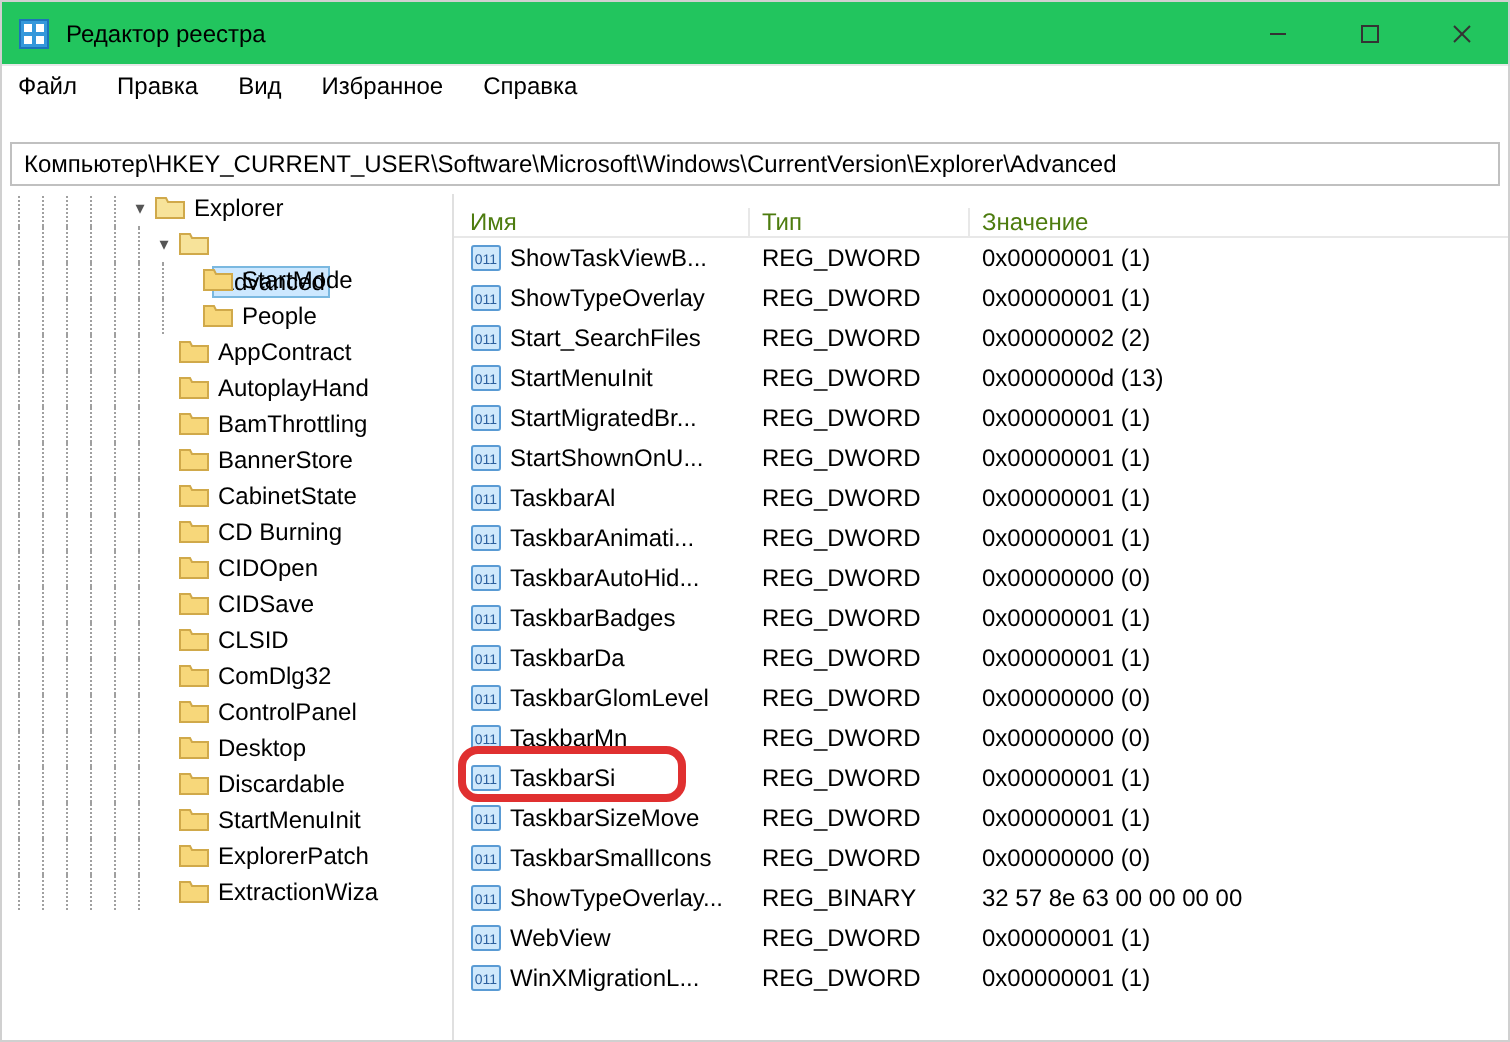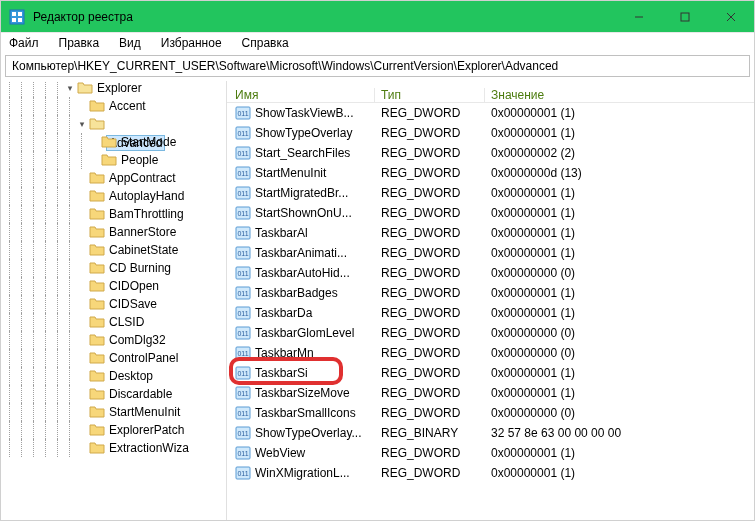--- a/index.html
+++ b/index.html
@@ -4,21 +4,21 @@
 <style>
   * { box-sizing: border-box; font-family: "Segoe UI", Tahoma, sans-serif; }
   body { margin: 0; background: #fff; width: 755px; height: 521px; overflow: hidden; border: 1px solid #d0d0d0; position: relative; }
   .titlebar { height: 32px; display: flex; align-items: center; background: #22c55e; border-bottom: 1px solid #e8e8e8; }
   .app-icon { width: 16px; height: 16px; margin: 0 8px; }
   .title { font-size: 12px; color: #000; flex: 1; }
   .winbtns { display: flex; }
   .winbtn { width: 46px; height: 32px; display: flex; align-items: center; justify-content: center; color: #333; }
   .menubar { height: 20px; display: flex; align-items: center; padding: 0 4px; gap: 12px; font-size: 12px; }
   .menubar span { padding: 2px 4px; }
-  .addrbar { height: 22px; border: 1px solid #c0c0c0; margin: 2px 4px 4px; padding: 2px 6px; font-size: 12px; display: flex; align-items: center; white-space: nowrap; overflow: hidden; }
+  .addrbar { height: 22px; border: 1px solid #c0c0c0; margin: 18px 4px 4px; padding: 2px 6px; font-size: 12px; display: flex; align-items: center; white-space: nowrap; overflow: hidden; }
   .content { display: flex; height: calc(521px - 32px - 20px - 30px); }
   .tree { width: 226px; border-right: 1px solid #e0e0e0; overflow: hidden; font-size: 12px; }
   .tree-inner { padding: 2px 0 2px 4px; transform: translateY(-4px); }
   .tree-row { display: flex; align-items: center; height: 18px; white-space: nowrap; }
   .vline { border-left: 1px dotted #a0a0a0; display: inline-block; width: 8px; height: 18px; margin-left: 4px; }
   .expander { width: 10px; height: 10px; display: inline-flex; align-items: center; justify-content: center; margin-right: 2px; color: #555; font-size: 9px; }
   .folder { width: 16px; height: 14px; display: inline-block; margin-right: 4px; vertical-align: middle; }
   .folder svg { display: block; }
   .tree-label { }
   .tree-row.selected .tree-label { background: #cde8ff; border: 1px solid #7ab8e0; padding: 0 2px; margin-left: -3px; margin-top: 38px; }
@@ -89,35 +89,20 @@
           <span class="vline"></span>
           <span class="vline"></span>
           <span class="expander">▾</span>
           <span class="folder">
             <svg viewBox="0 0 16 14">
               <path d="M1 3 L1 12 L15 12 L15 4 L7 4 L6 2 L1 2 Z" fill="#f7e39a" stroke="#d0a94a"></path>
             </svg>
           </span>
           <span class="tree-label">Explorer</span>
         </div>
-        <div class="tree-row">
-          <span class="vline"></span>
-          <span class="vline"></span>
-          <span class="vline"></span>
-          <span class="vline"></span>
-          <span class="vline"></span>
-          <span class="vline"></span>
-          <span class="expander"></span>
-          <span class="folder">
-            <svg viewBox="0 0 16 14">
-              <path d="M1 3 L1 12 L15 12 L15 4 L7 4 L6 2 L1 2 Z" fill="#f7d77a" stroke="#d0a94a"></path>
-            </svg>
-          </span>
-          <span class="tree-label">Accent</span>
-        </div>
         <div class="tree-row selected">
           <span class="vline"></span>
           <span class="vline"></span>
           <span class="vline"></span>
           <span class="vline"></span>
           <span class="vline"></span>
           <span class="vline"></span>
           <span class="expander">▾</span>
           <span class="folder">
             <svg viewBox="0 0 16 14">

